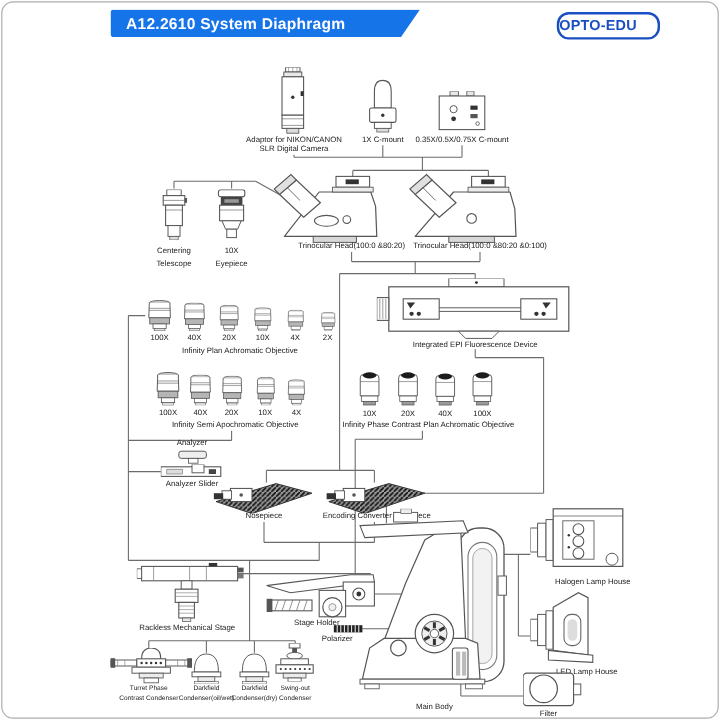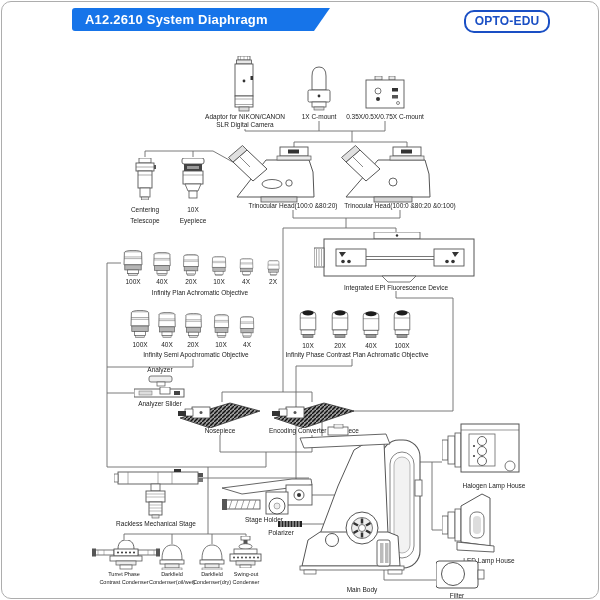--- a/index.html
+++ b/index.html
@@ -1,24 +1,24 @@
 <!DOCTYPE html>
 <html><head>
 <meta charset="utf-8">
 <style>
   html,body{margin:0;padding:0;background:#fff;}
   #page{position:relative;width:600px;height:600px;background:#fff;overflow:hidden;
         font-family:"Liberation Sans",sans-serif;}
   #frame{position:absolute;left:1px;top:1px;right:1px;bottom:1px;border:1.5px solid #adadad;border-radius:10px;}
   
-  #header-bar{position:absolute;left:72px;top:8px;width:258px;height:23px;background:#1674e9;
+  #header-bar{position:absolute;left:92px;top:8px;width:258px;height:23px;background:#1674e9;
       clip-path:polygon(0 0,100% 0,calc(100% - 16px) 100%,0 100%);border-radius:3px 0 0 3px;}
   #header-bar span{display:block;color:#fff;font-size:13px;font-weight:bold;line-height:23px;padding-left:13px;letter-spacing:.2px;}
   #brand-logo{position:absolute;left:464px;top:10px;width:82px;height:19px;border:2.5px solid #1a4fc4;
-      border-radius:10px;color:#1a4fc4;font-size:12px;font-weight:bold;text-align:center;line-height:19px;letter-spacing:.2px;background:#fff;}
+      border-radius:10px;color:#1a4fc4;font-size:12px;font-weight:bold;line-height:19px;letter-spacing:.2px;background:#fff;}
   #subtitle{position:absolute;left:93px;top:35px;font-size:10.5px;color:#000;}
   #subtitle .arr{margin-right:5px;font-size:9px;}
   
   .fig{position:absolute;}
   .fig svg{display:block;width:100%;height:100%;}
   .lbl{position:absolute;transform:translateX(-50%);font-size:6.5px;line-height:7px;color:#1a1a1a;
        white-space:nowrap;text-align:center;}
   .lbl.sm{font-size:5.5px;line-height:6px;}
   #connectors{position:absolute;left:0;top:0;}
 </style>

